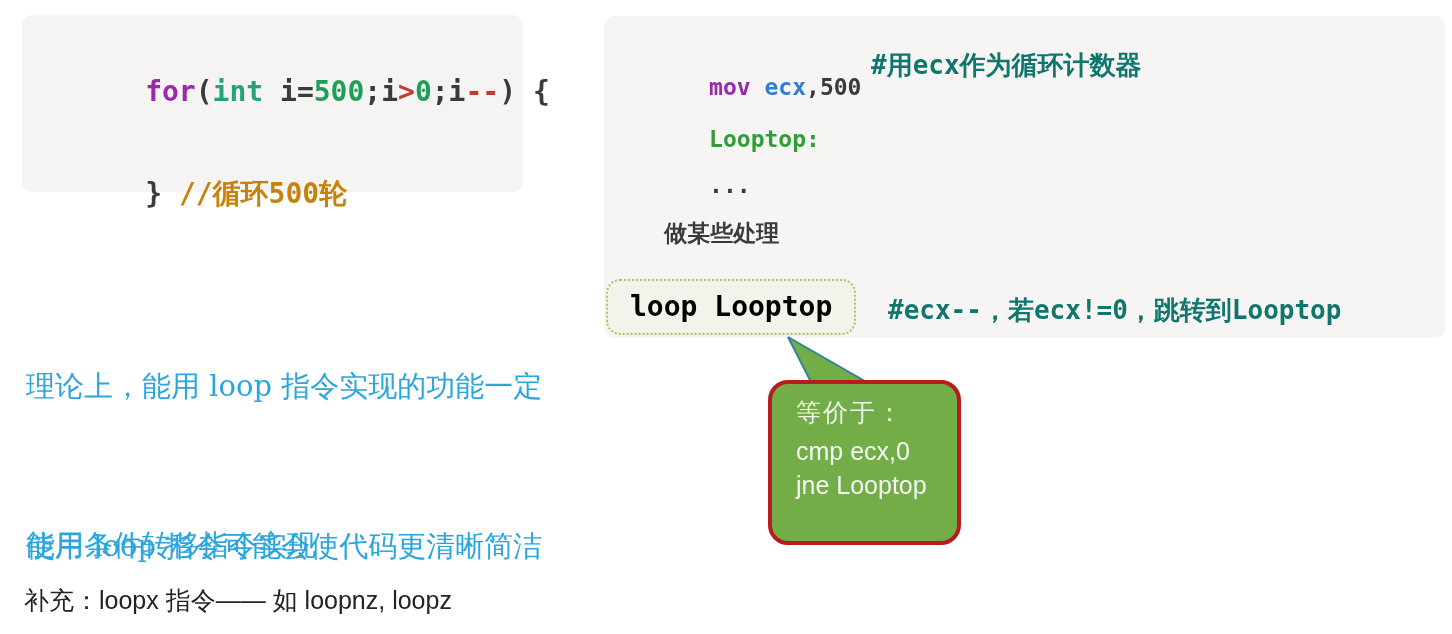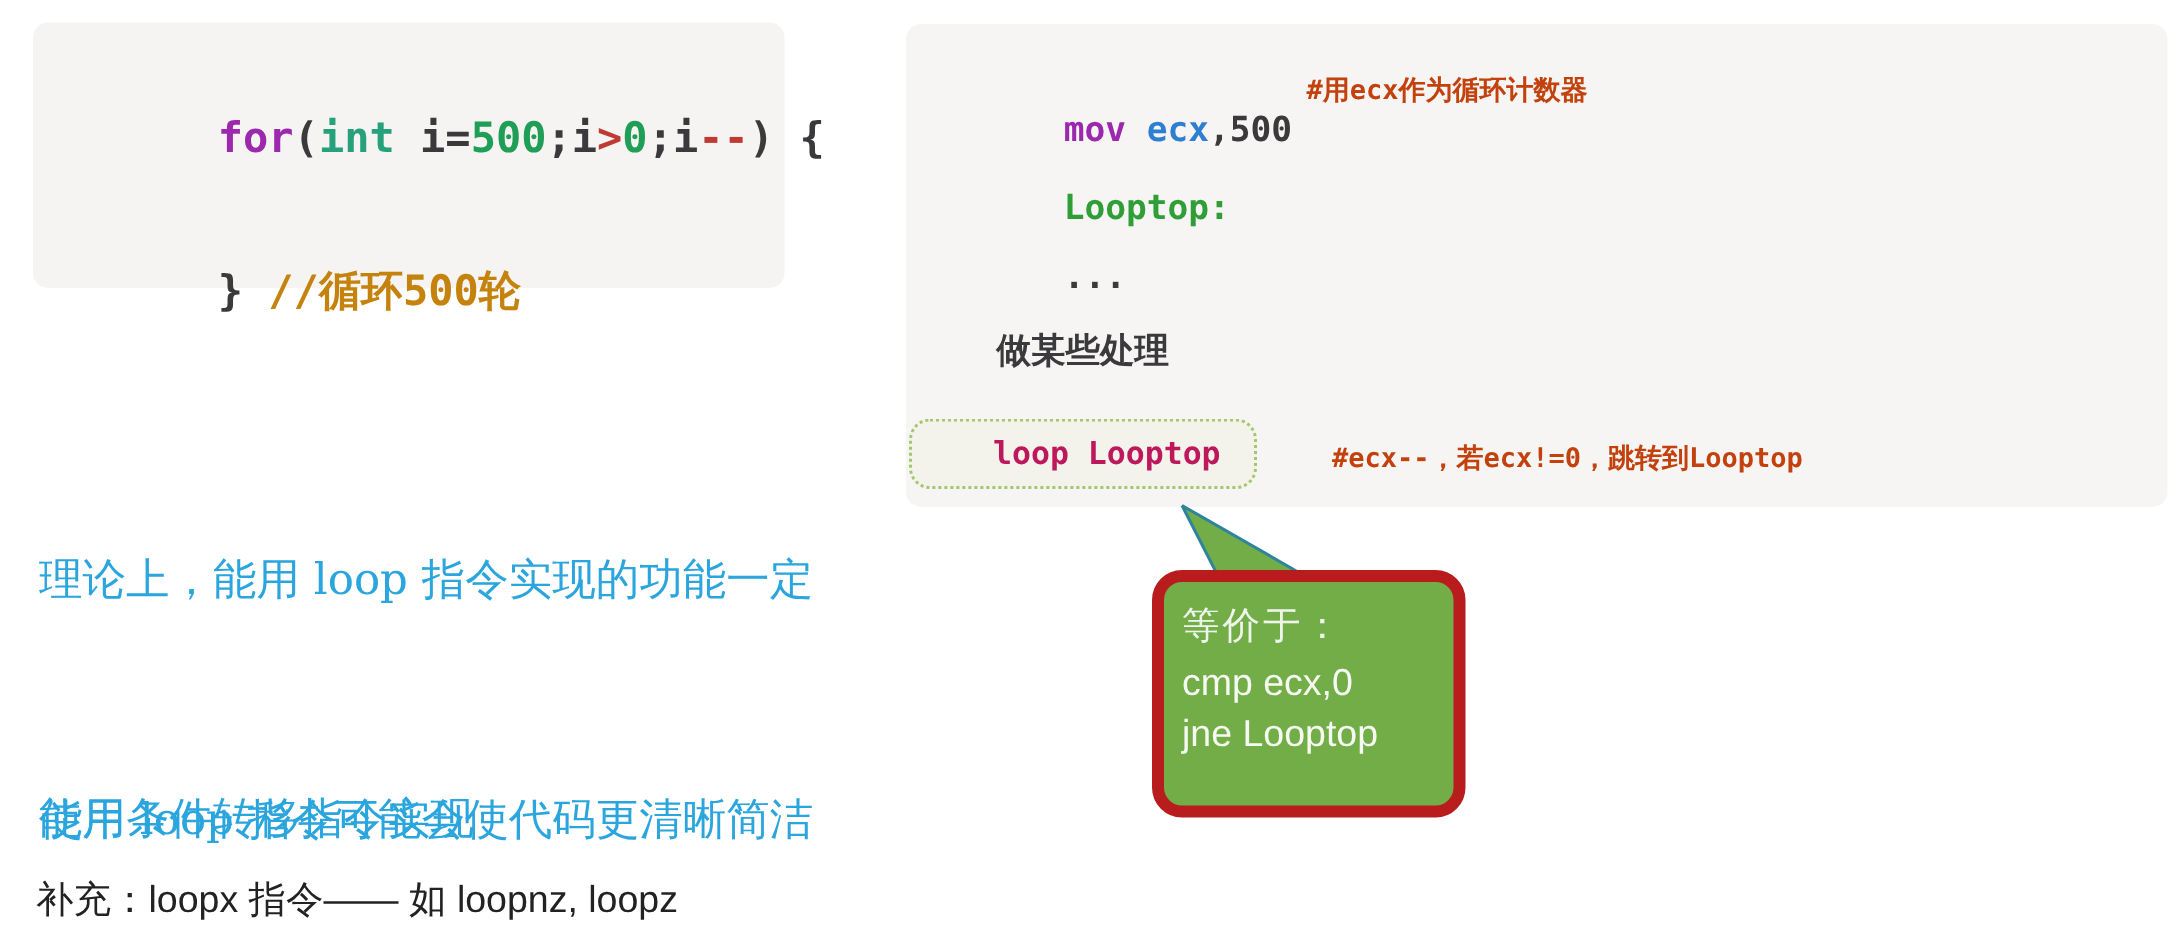--- a/index.html
+++ b/index.html
@@ -23,40 +23,40 @@
   .cn{font-family:"Liberation Sans", sans-serif;font-weight:600;}
   .tk-purple{color:#9b28ad}
   .tk-teal{color:#27a17c}
   .tk-green{color:#1f9e56}
   .tk-red{color:#bf3a33}
   .tk-blue{color:#2e7fd2}
   .tk-dark{color:#3a3a3c}
   .tk-orange{color:#c5830e}
   .tk-label{color:#2f9e37}
   .comment{
-    position:absolute;left:267px;white-space:pre;color:#c2410c;
-    font-family:"DejaVu Sans Mono", monospace;font-size:18px;font-weight:600;
+    position:absolute;left:267px;white-space:pre;color:#0f766e;
+    font-family:"DejaVu Sans Mono", monospace;font-size:26px;font-weight:600;
   }
   
   .loop-dashed{
     position:absolute;left:2px;top:263px;
     border:2px dotted #a3c76d;border-radius:14px;background:#f3f3ec;
     padding:9px 22px 10px 22px;
   }
   .loop-dashed .code-text{
-    font-family:"DejaVu Sans Mono", monospace;font-size:21px;font-weight:600;
-    color:#be185d;white-space:pre;margin-left:32px;
+    font-family:"DejaVu Sans Mono", monospace;font-size:28px;font-weight:600;
+    color:#000000;white-space:pre;
   }
   .asm-comment-last{left:284px;top:277px;}
   
   .bubble-tail{position:absolute;left:772px;top:336px;width:130px;height:48px;}
   .bubble{
-    position:absolute;left:768px;top:380px;width:209px;height:165px;
-    background:#72ad48;border:8px solid #b91c1c;border-radius:20px;
-    box-sizing:border-box;padding:12px 0 0 12px;
+    position:absolute;left:768px;top:380px;width:193px;height:165px;
+    background:#72ad48;border:4px solid #b91c1c;border-radius:20px;
+    box-sizing:border-box;padding:12px 0 0 24px;
   }
   .bubble-title{
     font-family:"DejaVu Serif", serif;font-size:25px;color:#eef5ea;
     margin-bottom:5px;letter-spacing:2px;
   }
   .bubble-line{
     font-family:"Liberation Sans", sans-serif;font-size:25px;color:#f6f9f2;
     line-height:34px;white-space:pre;
   }
   

